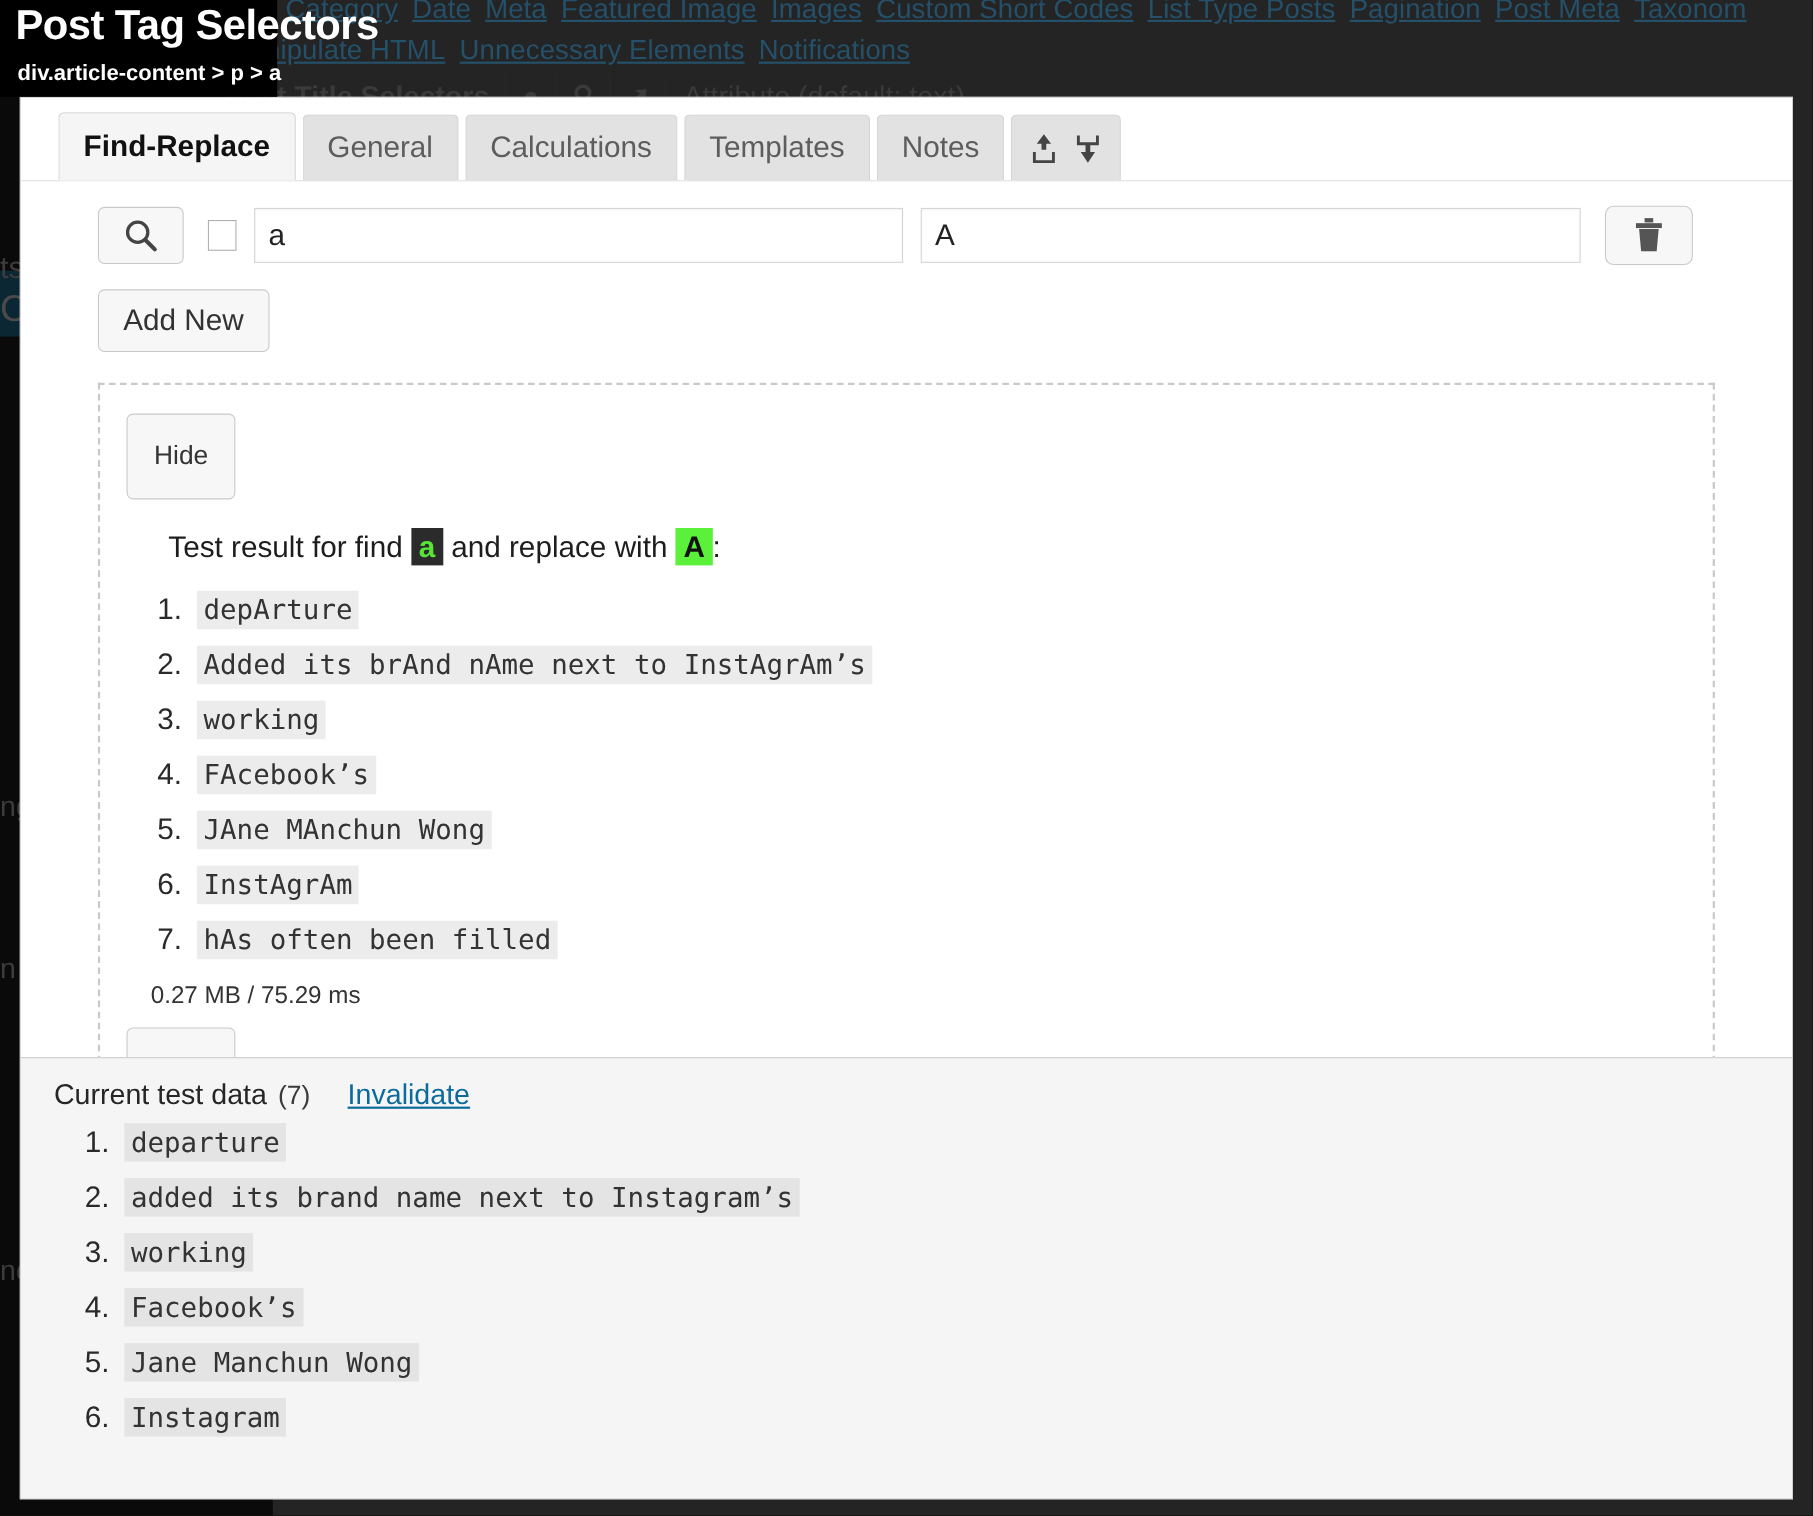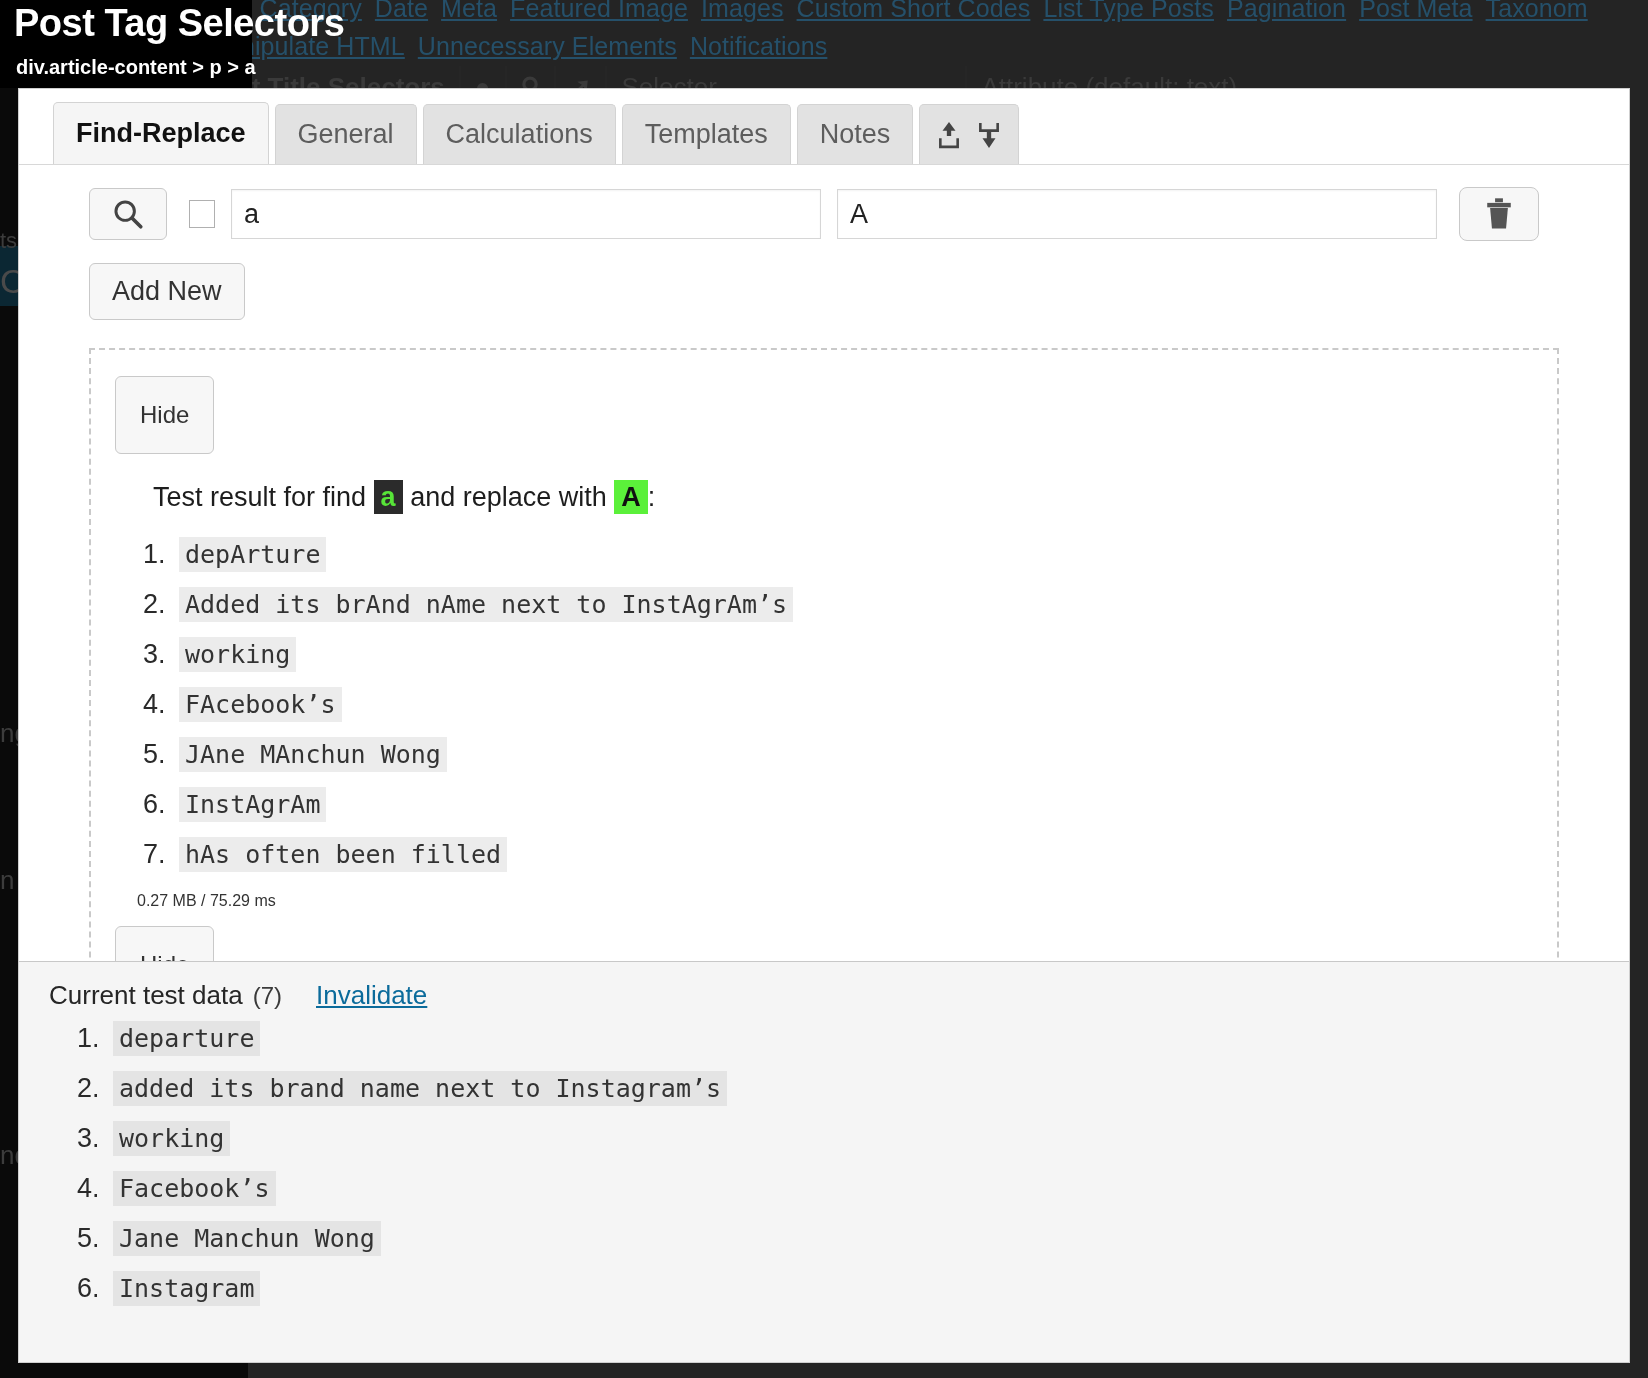--- a/index.html
+++ b/index.html
@@ -63,21 +63,21 @@
     font-weight: bold;
     display: flex;
     align-items: center;
   }
   .bg-th { padding: 0 14px; border-right: 2px solid #262626; height: 42px; display:flex; align-items:center; }
   .bg-th.sel { width: 360px; font-weight: normal; }
   .bg-th.attr { width: 430px; font-weight: normal; border-right:none; }
   .bg-left-frag {
     position: absolute;
     color: #3c3c3c;
-    font-size: 22px;
+    font-size: 28px;
     left: 0;
   }
   .bg-teal {
     position: absolute;
     left: 0; top: 246px; width: 26px; height: 60px;
     background: #0b2733;
   }
   .bg-redline {
     position: absolute;
     left: 250px; top: 0; width: 2px; height: 72px;
@@ -269,21 +269,21 @@
   }
   ol.res-list li span.code {
     font-family: "DejaVu Sans Mono", monospace;
     font-size: 25px;
     background: #ececec;
     color: #333;
     padding: 3px 6px;
     white-space: pre;
   }
   .perf {
-    font-size: 16px;
+    font-size: 22px;
     color: #333;
     margin: 22px 0 12px 22px;
   }
   .hide2 { margin: 16px 0 0 0; }
 
   
   .bottom-pane {
     flex: 0 0 auto;
     height: 401px;
     background: #f5f5f5;
@@ -337,21 +337,20 @@
     <div class="bg-teal"></div>
 
     <div class="bg-navrow bg-row1" id="bgnav1"><a>Top</a><a>Category</a><a>Date</a><a>Meta</a><a>Featured Image</a><a>Images</a><a>Custom Short Codes</a><a>List Type Posts</a><a>Pagination</a><a>Post Meta</a><a>Taxonom</a></div>
     <div class="bg-navrow bg-row2" id="bgnav2"><a>Manipulate HTML</a><a>Unnecessary Elements</a><a>Notifications</a></div>
 
     <div class="bg-tablehead">
       <div class="bg-th">Post Title Selectors</div>
       <div class="bg-th">●</div>
       <div class="bg-th">⚲</div>
       <div class="bg-th">➚</div>
-      <div class="bg-th sel">Selector</div>
       <div class="bg-th attr">Attribute (default: text)</div>
     </div>
 
     <div class="bg-left-frag" style="top:228px">ts</div>
     <div class="bg-left-frag" style="top:262px;font-size:34px;color:#4a4a4a">C</div>
     <div class="bg-left-frag" style="top:718px;font-size:26px">ng</div>
     <div class="bg-left-frag" style="top:865px;font-size:26px">n</div>
     <div class="bg-left-frag" style="top:1140px;font-size:26px">nd</div>
   </div>
 

